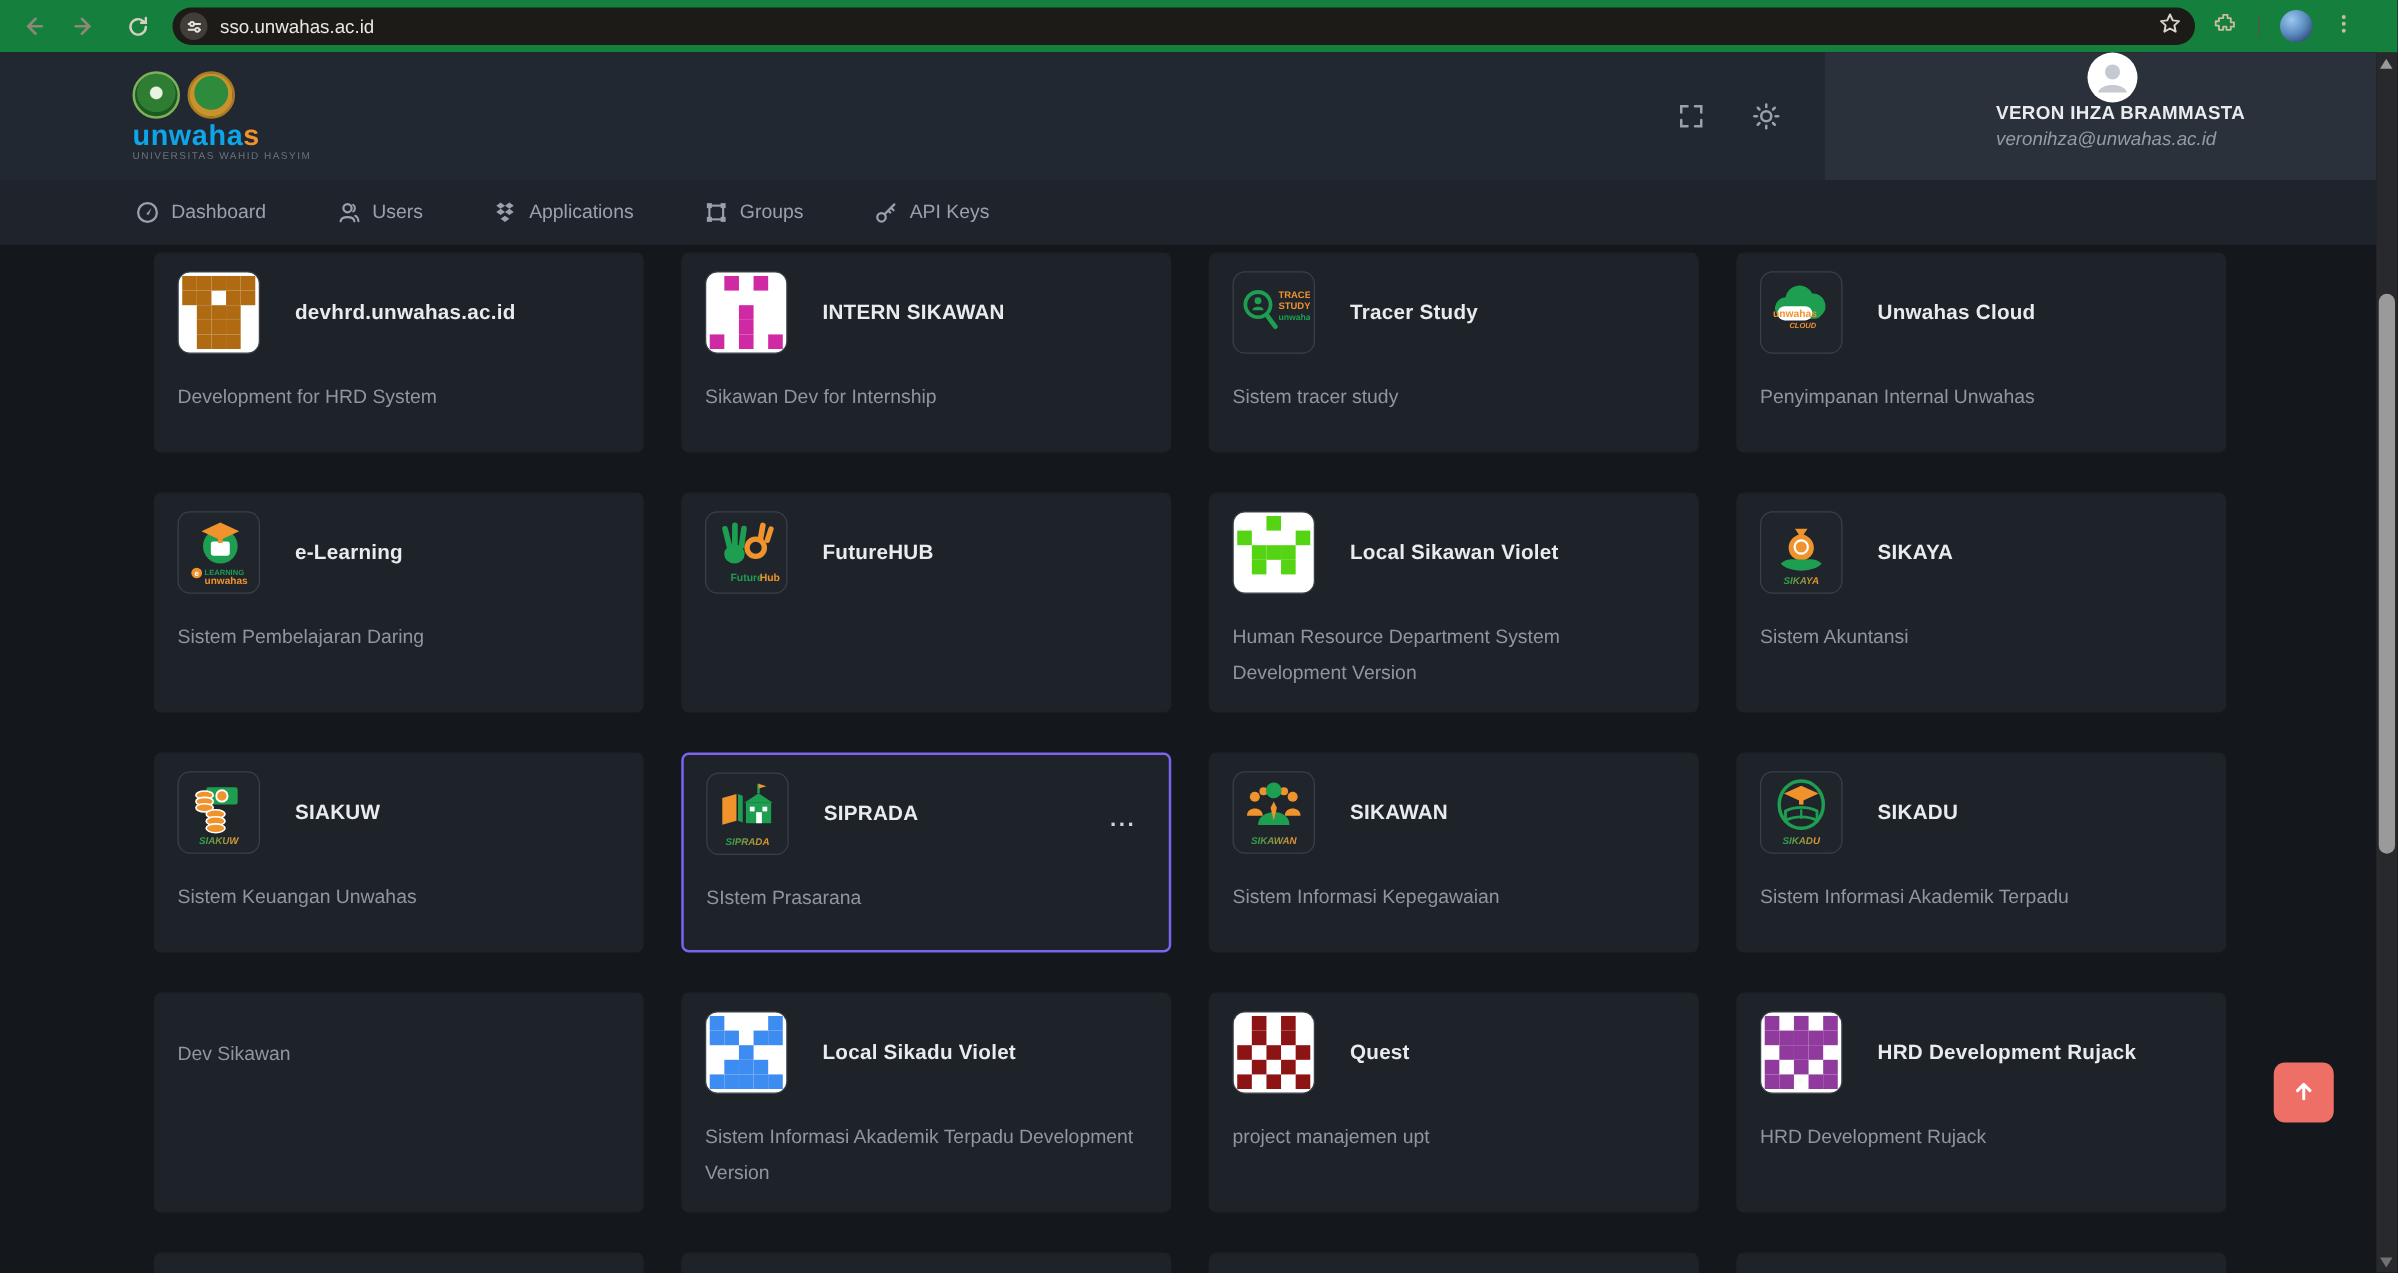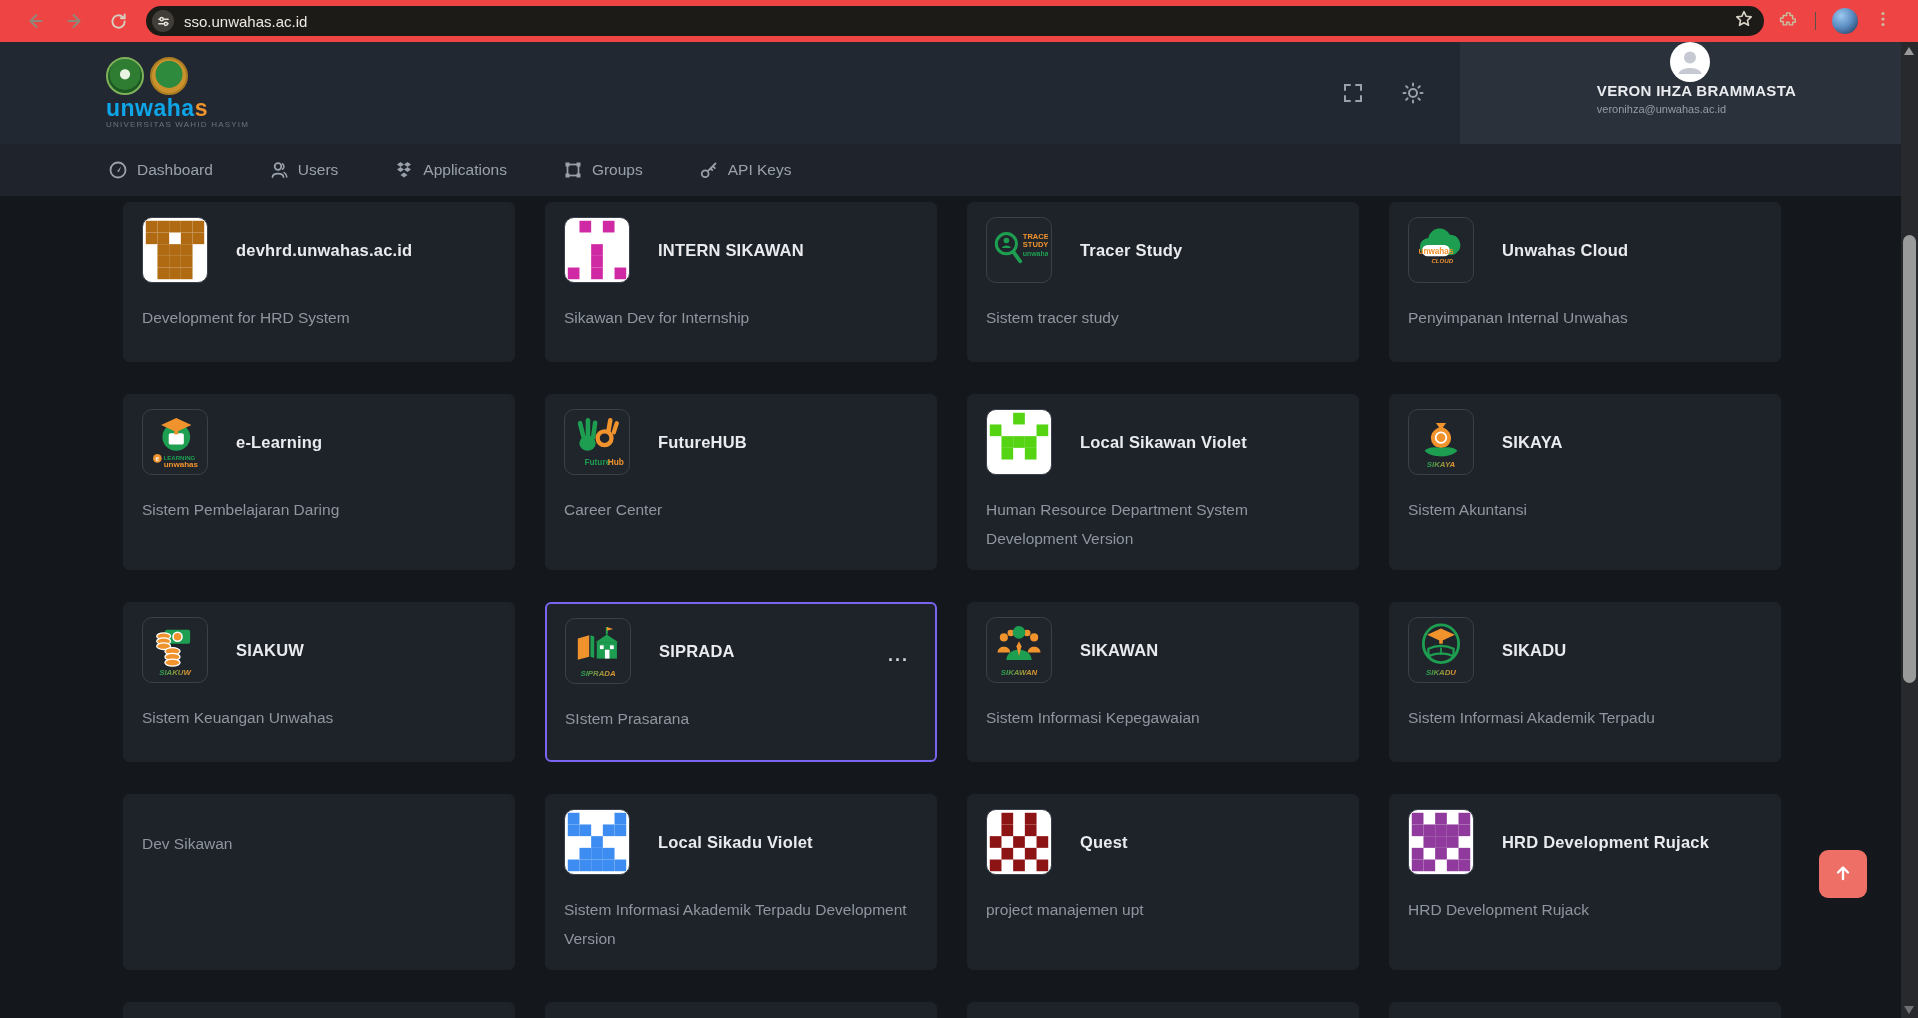--- a/index.html
+++ b/index.html
@@ -1,21 +1,21 @@
 <!DOCTYPE html>
 <html><head>
 <meta charset="utf-8">
 <style>
   * { margin:0; padding:0; box-sizing:border-box; }
   html,body { width:1918px; height:1018px; overflow:hidden; background:#14171b;
               font-family:"Liberation Sans","DejaVu Sans",sans-serif; }
 
   
   .chrome { position:absolute; top:0; left:0; width:1918px; height:42px;
-            background:#ef4444; display:flex; align-items:center;justify-content:center; }
+            background:#15803d; display:flex; align-items:center; }
   .chrome .navbtns { display:flex; align-items:center; gap:14px; padding:0 14px 0 12px; }
   .chrome .cbtn { width:28px; height:28px; display:flex; align-items:center; justify-content:center;
                   border-radius:50%; cursor:pointer; }
   .url-pill { height:30px; flex:0 0 1618px; background:#1d1b18; border-radius:15px;
               display:flex; align-items:center; padding:0 10px 0 6px; }
   .tune-chip { width:22px; height:22px; border-radius:50%; background:#413e3a;
                display:flex; align-items:center; justify-content:center; margin-right:10px; }
   .url-text { color:#ece8e1; font-size:15px; flex:1; }
   .chrome-right { display:flex; align-items:center; gap:16px; margin-left:14px; }
   .chrome-sep { width:1px; height:18px; background:#57534c; }
@@ -40,21 +40,21 @@
 
   .header-icons { position:absolute; left:1340px; top:0; height:100%; display:flex; align-items:center; gap:34px; }
   .hicon { width:26px; height:26px; display:flex; align-items:center; justify-content:center; cursor:pointer; }
 
   .profile-panel { position:absolute; right:0; top:0; height:100%; width:441px; background:#2b313b;
                    display:flex; align-items:center; padding-left:18px;flex-direction:column; }
   .profile-avatar { width:40px; height:40px; border-radius:50%; background:#ffffff;
                     display:flex; align-items:center; justify-content:center; }
   .profile-texts { margin-left:14px; }
   .profile-name { color:#e9ebee; font-size:15px; font-weight:bold; letter-spacing:.3px; }
-  .profile-email { color:#959ca6; font-size:11px; margin-top:4px; }
+  .profile-email { color:#959ca6; font-size:15px; margin-top:4px;font-style:italic; }
 
   .navbar { height:52px; background:#1f242c; display:flex; align-items:center; gap:56px; padding-left:108px; }
   .nav-item { display:flex; align-items:center; gap:9px; color:#9aa1ab; font-size:15.5px; cursor:pointer; }
   .nav-item svg { display:block; }
 
   
   .content { padding:6px 0 0 123px; }
   .grid { width:1658px; display:grid; grid-template-columns:repeat(4,1fr); column-gap:30px; row-gap:32px; }
   .card { background:#1e2329; border-radius:6px; border:1px solid #1e2329; padding:14px 18px 16px 18px;
           min-height:160px; position:relative; cursor:pointer; }
@@ -361,21 +361,20 @@
                   <circle cx="29" cy="20" r="5.5" stroke="#f0932d" stroke-width="3.4" fill="none"></circle>
                   <rect x="31" y="4" width="3.6" height="12" rx="1.8" fill="#f0932d" transform="rotate(10 33 10)"></rect>
                   <rect x="36" y="6" width="3.4" height="11" rx="1.7" fill="#f0932d" transform="rotate(18 37 11)"></rect>
                 </g>
                 <text x="13" y="41" font-size="6.6" font-weight="bold" fill="#1d9e50">Future</text>
                 <text x="31.5" y="41" font-size="6.6" font-weight="bold" fill="#f0932d">Hub</text>
               </svg>
             </div>
             <div class="card-title">FutureHUB</div>
           </div>
-          <div class="card-desc">Career Center</div>
         </div>
         <div class="card">
           <div class="card-head">
             <div class="tile tile-id">
               <svg width="64" height="64" viewBox="0 0 46 46">
                 <rect x="18.8" y="2" width="8.4" height="8.4" fill="#55d413"></rect>
                 <rect x="2" y="10.4" width="8.4" height="8.4" fill="#55d413"></rect>
                 <rect x="35.6" y="10.4" width="8.4" height="8.4" fill="#55d413"></rect>
                 <rect x="10.4" y="18.8" width="8.4" height="8.4" fill="#55d413"></rect>
                 <rect x="27.200000000000003" y="18.8" width="8.4" height="8.4" fill="#55d413"></rect>

